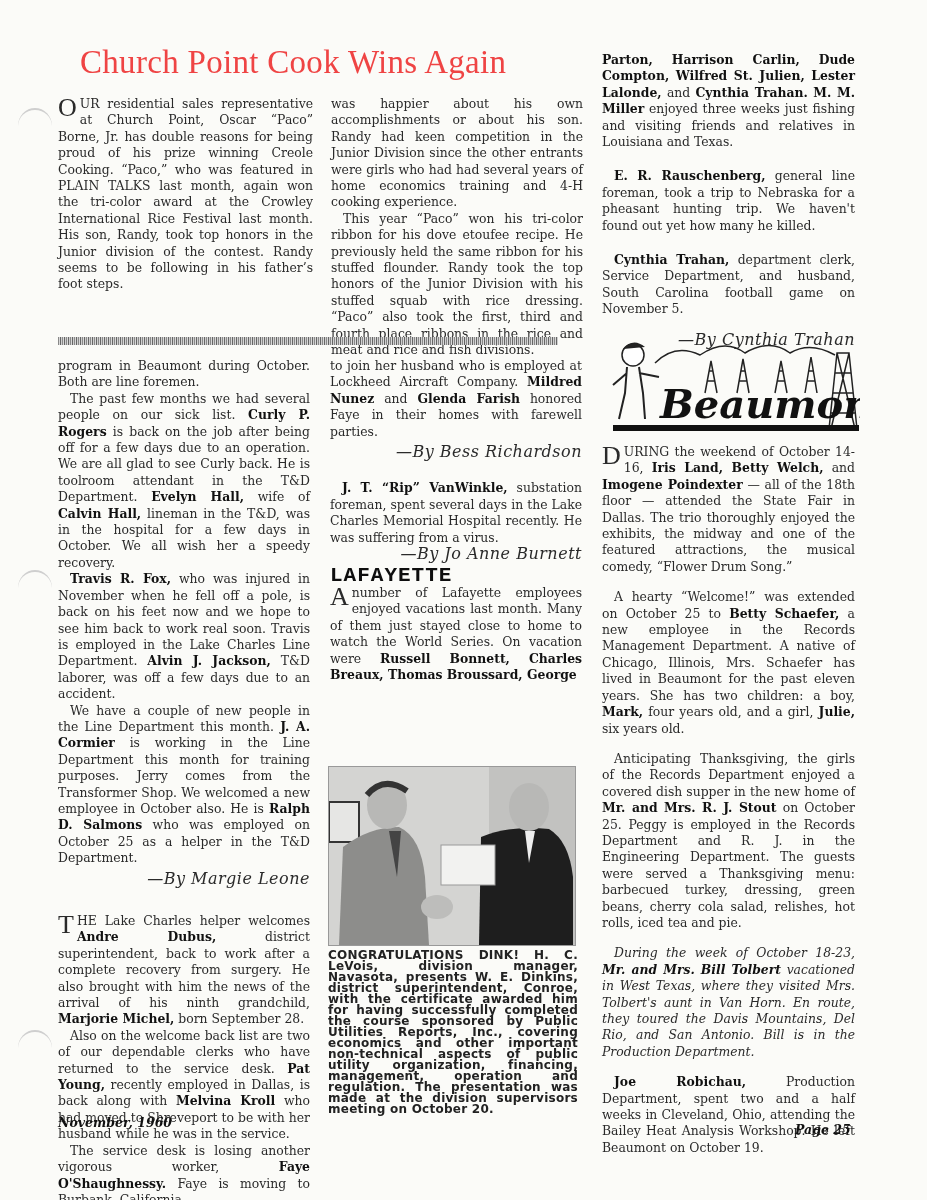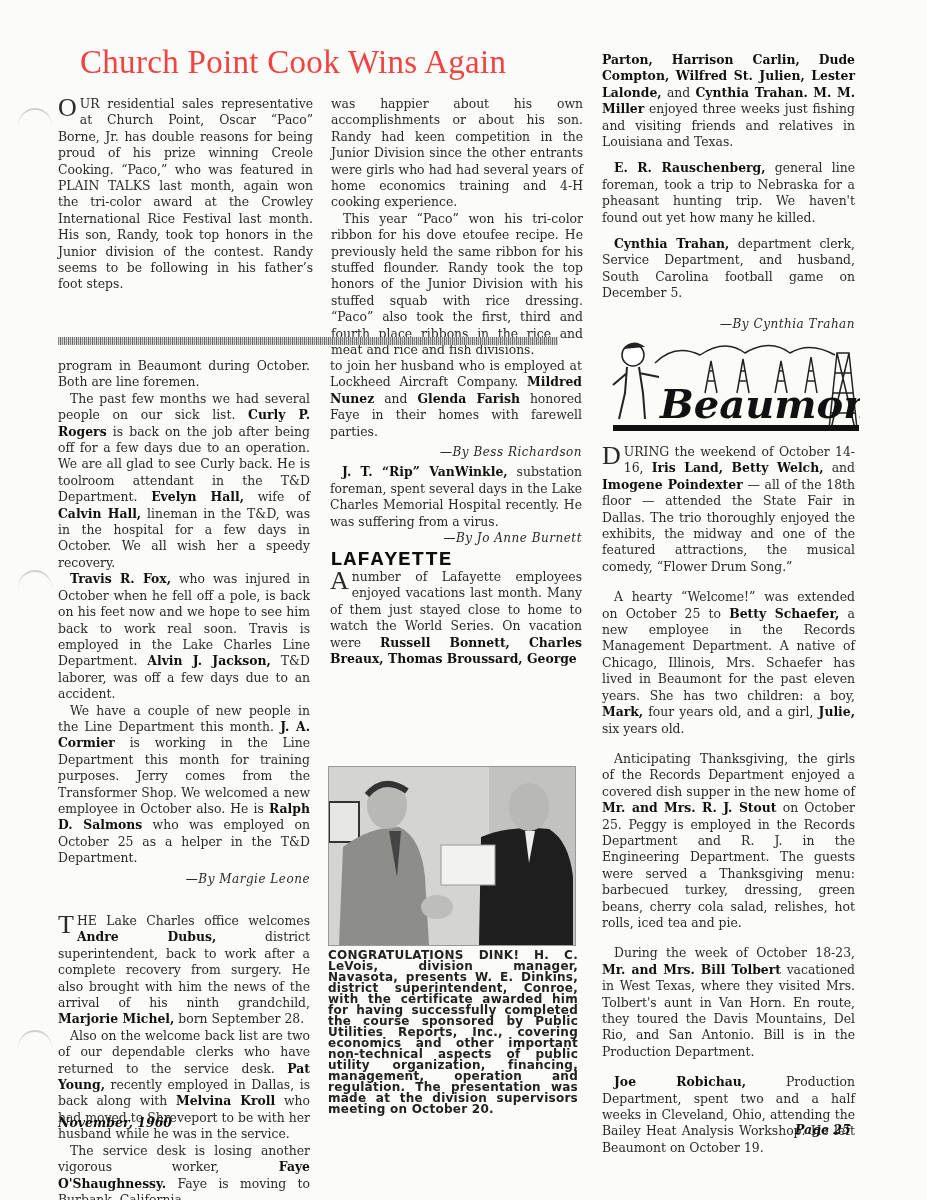--- a/index.html
+++ b/index.html
@@ -11,23 +11,23 @@
   }
   .abs { position: absolute; }
   .headline {
     left: 80px; top: 44px; width: 485px;
     font-family: "Liberation Serif", serif;
     font-size: 33px; letter-spacing: 0.3px; color: #ef4444; white-space: nowrap;
   }
   .col { font-size: 12.4px; line-height: 16.4px; text-align: justify; }
   .col p { margin: 0; text-indent: 12px; }
   .col p.noind { text-indent: 0; }
-  .col p.gap { margin-top: 10px; }
+  .col p.gap { margin-top: 18px; }
   .col b { color: #111; }
-  .byline { text-align: right; font-style: italic; font-size: 12px; margin-top: 4px; letter-spacing: 0.5px; }
+  .byline { text-align: right; font-style: italic; font-size: 16px; margin-top: 4px; letter-spacing: 0.5px; }
   .dropcap { float: left; font-size: 26px; line-height: 20px; margin: 2px 3px 0 0; font-family: "Liberation Serif", serif; }
   .divider {
     left: 58px; top: 337px; width: 500px; height: 8px;
     background: repeating-linear-gradient(90deg, #888 0 1px, #d8d8d8 1px 2px, #666 2px 3px, #cfcfcf 3px 4px);
   }
   .section-head { font-family: Liberation Mono, monospace; font-weight: bold; font-size: 21px; letter-spacing: 1px; color: #0e0e0e; margin: 6px 0 0 0; }
   .caption { font-family: "DejaVu Sans", sans-serif; font-weight: bold; font-size: 12px; line-height: 11px; letter-spacing: 0.25px; color: #222; text-align: justify; }
   .photo { width: 246px; height: 178px; background: #cfcfcf; position: relative; overflow: hidden; border: 1px solid #999; }
   .footer { font-style: italic; font-weight: bold; font-size: 12.5px; color: #111; }
   .hole { width: 34px; height: 34px; border-top: 2px solid #cfcfcf; border-radius: 50%; }
@@ -47,41 +47,41 @@
 </div>
 
 <div class="abs col" style="left:331px; top:96px; width:252px;">
   <p class="noind">was happier about his own accomplishments or about his son. Randy had keen competition in the Junior Division since the other entrants were girls who had had several years of home economics training and 4-H cooking experience.</p>
   <p>This year “Paco” won his tri-color ribbon for his dove etoufee recipe. He previously held the same ribbon for his stuffed flounder. Randy took the top honors of the Junior Division with his stuffed squab with rice dressing. “Paco” also took the first, third and fourth place ribbons in the rice and meat and rice and fish divisions.</p>
 </div>
 
 <div class="abs col" style="left:602px; top:52px; width:253px;">
   <p class="noind"><b>Parton, Harrison Carlin, Dude Compton, Wilfred St. Julien, Lester Lalonde,</b> <span>and</span> <b>Cynthia Trahan.</b> <b>M. M. Miller</b> <span>enjoyed three weeks just fishing and visiting friends and relatives in Louisiana and Texas.</span></p>
   <p class="gap"><b>E. R. Rauschenberg,</b> <span>general line foreman, took a trip to Nebraska for a pheasant hunting trip. We haven't found out yet how many he killed.</span></p>
-  <p class="gap"><b>Cynthia Trahan,</b> <span>department clerk, Service Department, and husband, South Carolina football game on December 5.</span></p>
+  <p class="gap"><b>Cynthia Trahan,</b> <span>department clerk, Service Department, and husband, South Carolina football game on November 5.</span></p>
   <div class="byline" style="margin-top:14px;">—By Cynthia Trahan</div>
 </div>
 
 <div class="abs divider"></div>
 
 <div class="abs col" style="left:58px; top:358px; width:252px;">
   <p class="noind">program in Beaumont during October. Both are line foremen.</p>
   <p><span>The past few months we had several people on our sick list.</span> <b>Curly P. Rogers</b> <span>is back on the job after being off for a few days due to an operation. We are all glad to see Curly back. He is toolroom attendant in the T&amp;D Department.</span> <b>Evelyn Hall,</b> <span>wife of</span> <b>Calvin Hall,</b> <span>lineman in the T&amp;D, was in the hospital for a few days in October. We all wish her a speedy recovery.</span></p>
-  <p><b>Travis R. Fox,</b> <span>who was injured in October when he fell off a pole, is back on his feet now and we hope to see him back to work real soon. Travis is employed in the Lake Charles Line Department.</span> <b>Alvin J. Jackson,</b> <span>T&amp;D laborer, was off a few days due to an accident.</span></p>
+  <p><b>Travis R. Fox,</b> <span>who was injured in November when he fell off a pole, is back on his feet now and we hope to see him back to work real soon. Travis is employed in the Lake Charles Line Department.</span> <b>Alvin J. Jackson,</b> <span>T&amp;D laborer, was off a few days due to an accident.</span></p>
   <p><span>We have a couple of new people in the Line Department this month.</span> <b>J. A. Cormier</b> <span>is working in the Line Department this month for training purposes. Jerry comes from the Transformer Shop. We welcomed a new employee in October also. He is</span> <b>Ralph D. Salmons</b> <span>who was employed on October 25 as a helper in the T&amp;D Department.</span></p>
   <div class="byline">—By Margie Leone</div>
-  <p class="noind" style="margin-top:26px;"><span class="dropcap">T</span><span>HE Lake Charles office welcomes</span> <b>Andre Dubus,</b> <span>district superintendent, back to work after a complete recovery from surgery. He also brought with him the news of the arrival of his ninth grandchild,</span> <b>Marjorie Michel,</b> <span>born September 28.</span></p>
+  <p class="noind" style="margin-top:26px;"><span class="dropcap">T</span><span>HE Lake Charles helper welcomes</span> <b>Andre Dubus,</b> <span>district superintendent, back to work after a complete recovery from surgery. He also brought with him the news of the arrival of his ninth grandchild,</span> <b>Marjorie Michel,</b> <span>born September 28.</span></p>
   <p><span>Also on the welcome back list are two of our dependable clerks who have returned to the service desk.</span> <b>Pat Young,</b> <span>recently employed in Dallas, is back along with</span> <b>Melvina Kroll</b> <span>who had moved to Shreveport to be with her husband while he was in the service.</span></p>
   <p><span>The service desk is losing another vigorous worker,</span> <b>Faye O'Shaughnessy.</b> <span>Faye is moving to Burbank, California,</span></p>
 </div>
 
 <div class="abs col" style="left:330px; top:358px; width:252px;">
   <p class="noind"><span>to join her husband who is employed at Lockheed Aircraft Company.</span> <b>Mildred Nunez</b> <span>and</span> <b>Glenda Farish</b> <span>honored Faye in their homes with farewell parties.</span></p>
   <div class="byline">—By Bess Richardson</div>
-  <p style="margin-top:4px;"><b>J. T. “Rip” VanWinkle,</b> <span>substation foreman, spent several days in the Lake Charles Memorial Hospital recently. He was suffering from a virus.</span></p>
+  <p style="margin-top:20px;"><b>J. T. “Rip” VanWinkle,</b> <span>substation foreman, spent several days in the Lake Charles Memorial Hospital recently. He was suffering from a virus.</span></p>
   <div class="byline" style="margin-top:0;">—By Jo Anne Burnett</div>
   <div class="section-head">LAFAYETTE</div>
   <p class="noind"><span class="dropcap">A</span><span>number of Lafayette employees enjoyed vacations last month. Many of them just stayed close to home to watch the World Series. On vacation were</span> <b>Russell Bonnett, Charles Breaux, Thomas Broussard, George</b></p>
 </div>
 
 <div class="abs photo" style="left:328px; top:766px;">
   <svg width="246" height="178" viewBox="0 0 246 178">
     <rect width="246" height="178" fill="#d4d4d2"></rect>
     <rect x="0" y="35" width="30" height="40" fill="#e6e6e4" stroke="#333" stroke-width="2"></rect>
     <rect x="160" y="0" width="86" height="178" fill="#c2c2c0"></rect>
@@ -114,18 +114,18 @@
     <path d="M22 34 L20 60 L14 86 M34 34 L38 60 L40 86 M22 40 L8 52 M34 40 L54 44" stroke="#222" stroke-width="2" fill="none"></path>
     <text x="55" y="85" font-family="DejaVu Serif, serif" font-style="italic" font-weight="bold" font-size="40" fill="#111">Beaumont</text>
     <rect x="8" y="92" width="246" height="6" fill="#111"></rect>
   </svg>
 </div>
 
 <div class="abs col" style="left:602px; top:444px; width:253px;">
   <p class="noind"><span class="dropcap">D</span><span>URING the weekend of October 14-16,</span> <b>Iris Land, Betty Welch,</b> <span>and</span> <b>Imogene Poindexter</b> <span>— all of the 18th floor — attended the State Fair in Dallas. The trio thoroughly enjoyed the exhibits, the midway and one of the featured attractions, the musical comedy, “Flower Drum Song.”</span></p>
   <p class="gap" style="margin-top:14px;"><span>A hearty “Welcome!” was extended on October 25 to</span> <b>Betty Schaefer,</b> <span>a new employee in the Records Management Department. A native of Chicago, Illinois, Mrs. Schaefer has lived in Beaumont for the past eleven years. She has two children: a boy,</span> <b>Mark,</b> <span>four years old, and a girl,</span> <b>Julie,</b> <span>six years old.</span></p>
   <p class="gap" style="margin-top:14px;"><span>Anticipating Thanksgiving, the girls of the Records Department enjoyed a covered dish supper in the new home of</span> <b>Mr. and Mrs. R. J. Stout</b> <span>on October 25. Peggy is employed in the Records Department and R. J. in the Engineering Department. The guests were served a Thanksgiving menu: barbecued turkey, dressing, green beans, cherry cola salad, relishes, hot rolls, iced tea and pie.</span></p>
-  <p class="gap" style="margin-top:14px;"><span>During the week of October 18-23,</span> <b>Mr. and Mrs. Bill Tolbert</b> <span>vacationed in West Texas, where they visited Mrs. Tolbert's aunt in Van Horn. En route, they toured the Davis Mountains, Del Rio, and San Antonio. Bill is in the Production Department.</span></p>
+  <p class="gap" style="margin-top:14px;font-style:italic;"><span>During the week of October 18-23,</span> <b>Mr. and Mrs. Bill Tolbert</b> <span>vacationed in West Texas, where they visited Mrs. Tolbert's aunt in Van Horn. En route, they toured the Davis Mountains, Del Rio, and San Antonio. Bill is in the Production Department.</span></p>
   <p class="gap" style="margin-top:14px;"><b>Joe Robichau,</b> <span>Production Department, spent two and a half weeks in Cleveland, Ohio, attending the Bailey Heat Analysis Workshop. He left Beaumont on October 19.</span></p>
 </div>
 
 <div class="abs footer" style="left:58px; top:1115px;">November, 1960</div>
 <div class="abs footer" style="left:795px; top:1122px;">Page 25</div>
 
 </body></html>

